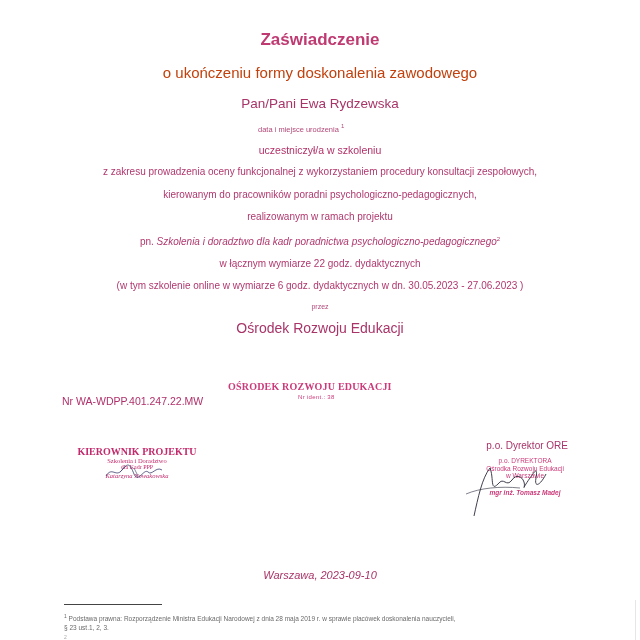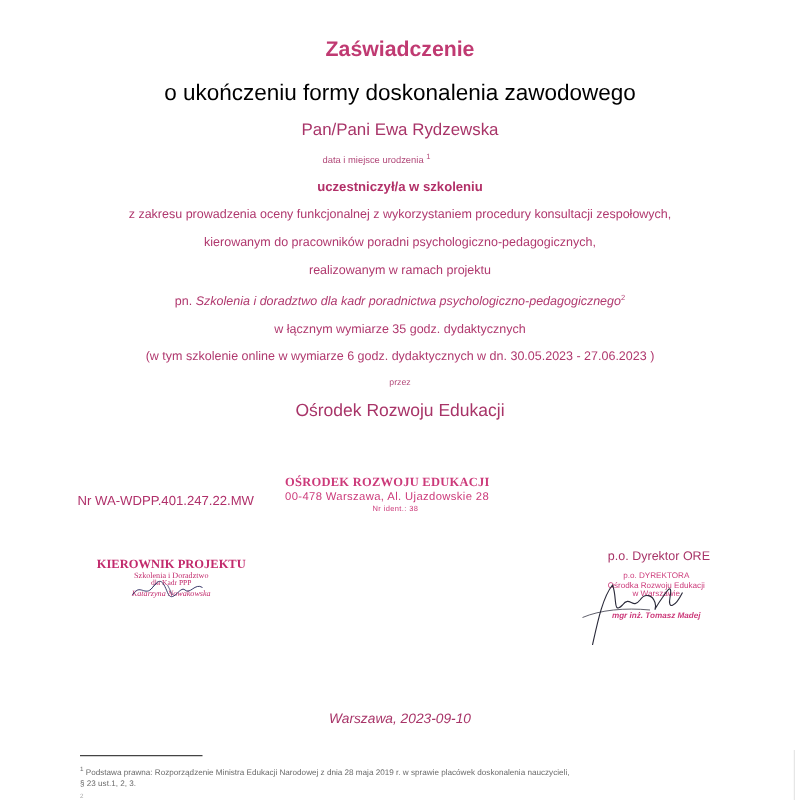--- a/index.html
+++ b/index.html
@@ -4,25 +4,25 @@
   <style>
     html, body { margin:0; padding:0; }
     body {
       width:640px; height:640px; background:#ffffff; overflow:hidden;
       font-family:"Liberation Sans", "DejaVu Sans", sans-serif;
       color:#b0306a; position:relative;
     }
     .abs { position:absolute; }
     .center { left:0; width:640px; text-align:center; }
     .title { top:30px; font-size:17px; font-weight:bold; color:#c03a72; }
-    .subtitle { top:64px; font-size:18px; color:#000000; }
+    .subtitle { top:64px; font-size:15px; color:#c2410c; }
     .name { top:96px; font-size:13.5px; color:#a83468; }
     .dob { top:123px; left:258px; font-size:7.5px; color:#b24a7a; }
     .dob sup { font-size:6px; }
-    .participated { top:144px; font-size:10.5px; font-weight:bold; color:#b23068; }
+    .participated { top:144px; font-size:10.5px; font-weight:normal; color:#b23068; }
     .line { font-size:10px; color:#b0386e; }
     .l1 { top:166px; }
     .l2 { top:189px; }
     .l3 { top:211px; }
     .l4 { top:236px; }
     .l4 i { font-style:italic; }
     .l4 sup { font-size:6px; }
     .l5 { top:258px; }
     .l6 { top:280px; }
     .przez { top:303px; font-size:7px; color:#b24a7a; }
@@ -78,31 +78,30 @@
 
   <div class="abs center line l1">z zakresu prowadzenia oceny funkcjonalnej z wykorzystaniem procedury konsultacji zespołowych,</div>
   <div class="abs center line l2">kierowanym do pracowników poradni psychologiczno-pedagogicznych,</div>
   <div class="abs center line l3">realizowanym w ramach projektu</div>
 
   <div class="abs center line l4">
     <span>pn.</span>
     <i>Szkolenia i doradztwo dla kadr poradnictwa psychologiczno-pedagogicznego</i><sup>2</sup>
   </div>
 
-  <div class="abs center line l5">w łącznym wymiarze 35 godz. dydaktycznych</div>
+  <div class="abs center line l5">w łącznym wymiarze 22 godz. dydaktycznych</div>
   <div class="abs center line l6">(w tym szkolenie online w wymiarze 6 godz. dydaktycznych w dn. 30.05.2023 - 27.06.2023 )</div>
 
   <div class="abs center przez">przez</div>
   <div class="abs center org">Ośrodek Rozwoju Edukacji</div>
 
   <div class="abs nr">Nr WA-WDPP.401.247.22.MW</div>
 
   <div class="abs stamp">
     <div class="st-title">OŚRODEK ROZWOJU EDUKACJI</div>
-    <div>00-478 Warszawa, Al. Ujazdowskie 28</div>
     <div class="st-nr">Nr ident.: 38</div>
   </div>
 
   <div class="abs left-sig">
     <div class="stamp-box">
       <div class="k1">KIEROWNIK PROJEKTU</div>
       <div class="k2">Szkolenia i Doradztwo</div>
       <div class="k3">dla Kadr PPP</div>
       <div class="k4">Katarzyna Nowakowska</div>
     </div>

